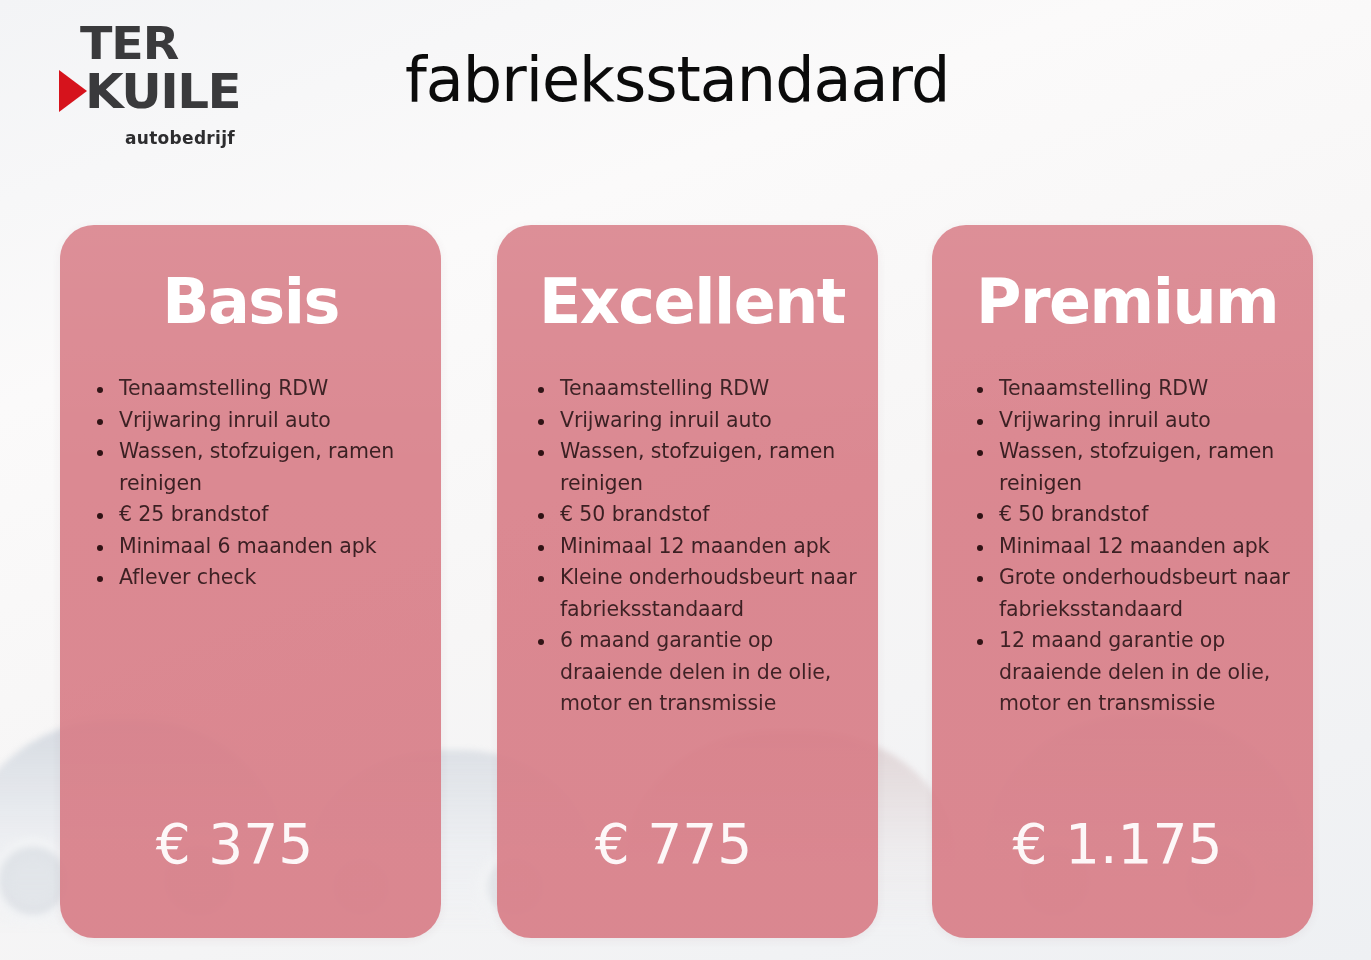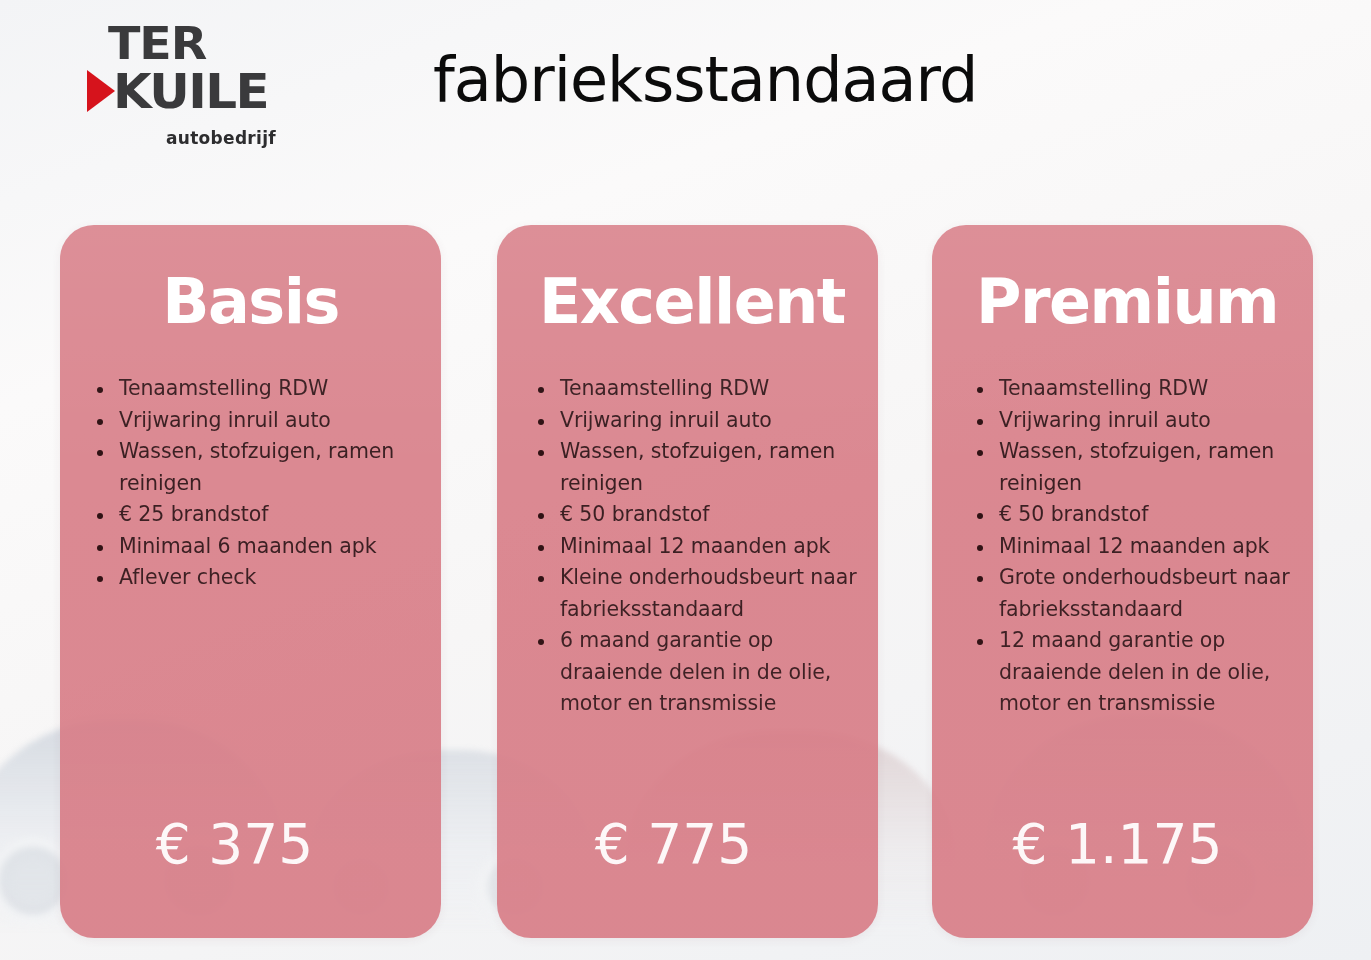--- a/index.html
+++ b/index.html
@@ -62,21 +62,20 @@
   .car.c2 .w-b { left: 178px; width: 74px; height: 74px; }
   .car.c4 .w-a { left: 32px; }
   .car.c4 .w-b { left: 198px; }
 
   
   .header {
     position: absolute;
     left: 0; top: 0;
     width: 1340px;
     height: 210px;
-    margin-left: 28px;
   }
 
   .logo {
     position: absolute;
     left: 57px;
     top: 22px;
     width: 200px;
     height: 112px;
   }
   .logo-ter {
@@ -109,21 +108,21 @@
     font-weight: 700;
     font-size: 48px;
     letter-spacing: -1.5px;
     color: #3a3a3c;
     line-height: 1;
     transform: scaleX(1.04);
     transform-origin: left top;
   }
   .logo-sub {
     position: absolute;
-    left: 81px; top: 108px;
+    left: 68px; top: 108px;
     font-family: "DejaVu Sans", sans-serif;
     font-weight: 700;
     font-size: 17px;
     letter-spacing: .3px;
     color: #2d2d2f;
     line-height: 1;
   }
 
   .page-title {
     position: absolute;

